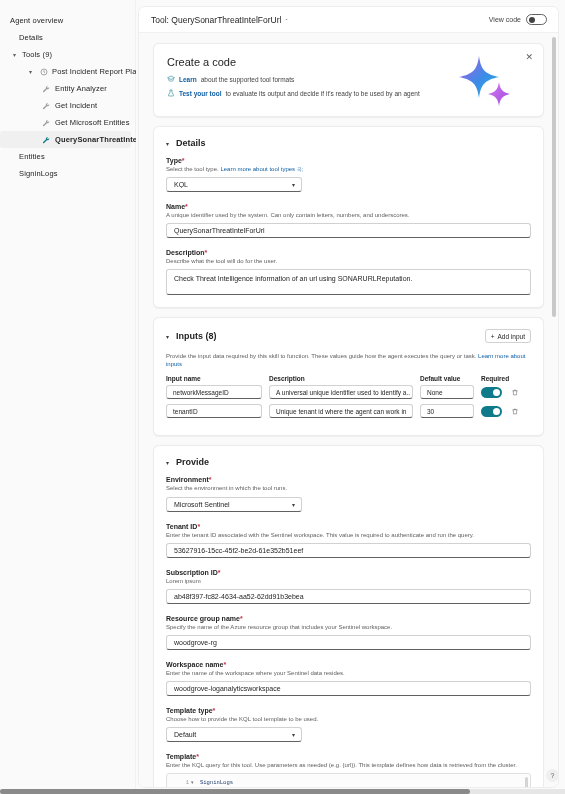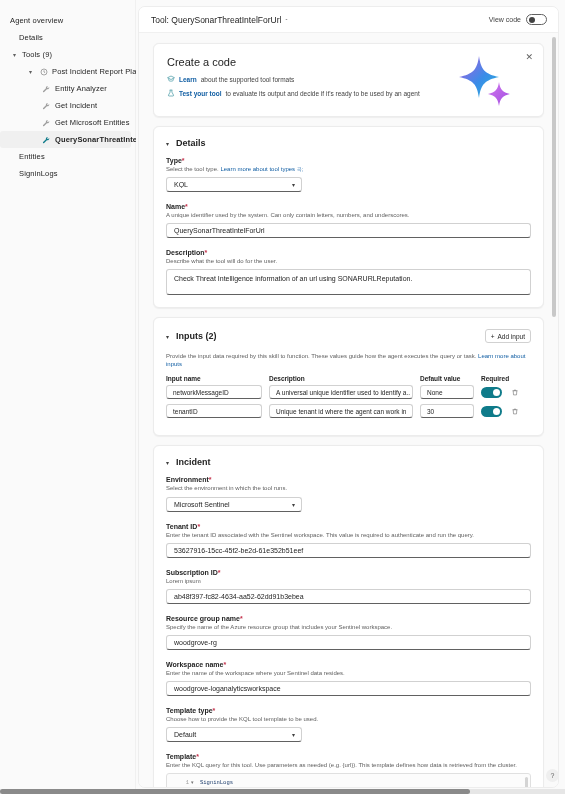--- a/index.html
+++ b/index.html
@@ -370,21 +370,21 @@
           <div class="field">
             <div class="f-label"><span>Description</span><span class="req">*</span></div>
             <div class="f-desc">Describe what the tool will do for the user.</div>
             <div class="textarea-box">Check Threat Intelligence information of an url using SONARURLReputation.</div>
           </div>
         </div>
 
         <div class="card">
           <div class="sec-head">
             <span class="chev2">▾</span>
-            <span class="t">Inputs (2)</span>
+            <span class="t">Inputs (8)</span>
             <span class="spacer"></span>
             <span class="add-input-btn">
               <span>+</span>
               <span>Add input</span>
             </span>
           </div>
           <div class="f-desc" style="margin-bottom:0;">
             <span>Provide the input data required by this skill to function. These values guide how the agent executes the query or task.</span>
             <span class="lnk">Learn more about inputs</span>
           </div>
@@ -422,21 +422,21 @@
                     </svg>
                   </span>
                 </div>
               </div>
             </div>
         </div>
 
         <div class="card">
           <div class="sec-head">
             <span class="chev2">▾</span>
-            <span class="t">Incident</span>
+            <span class="t">Provide</span>
           </div>
 
           <div class="field">
             <div class="f-label"><span>Environment</span><span class="req">*</span></div>
             <div class="f-desc">Select the environment in which the tool runs.</div>
             <div class="select-box">
               <span class="sv">Microsoft Sentinel</span>
               <span class="sc">▾</span>
             </div>
           </div>

